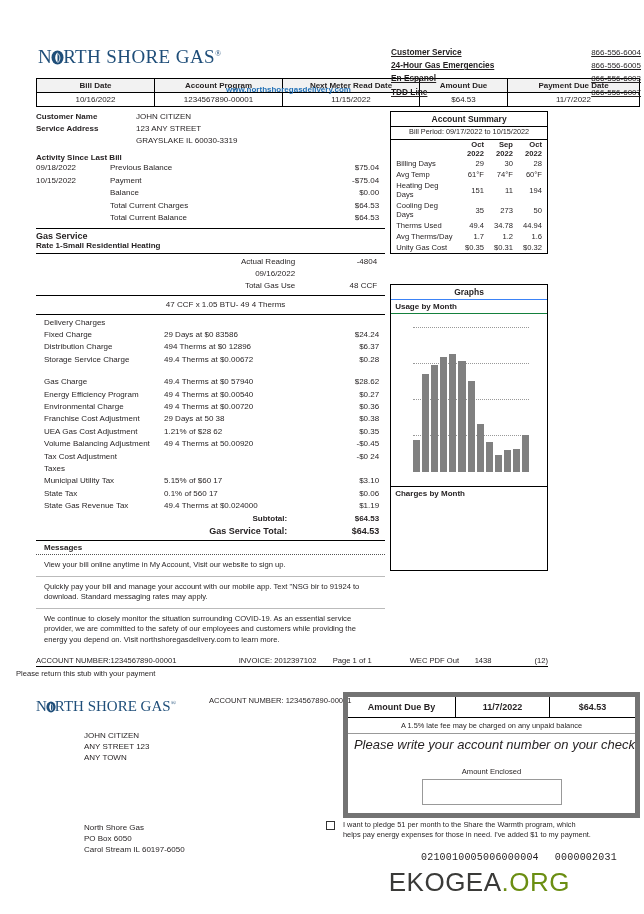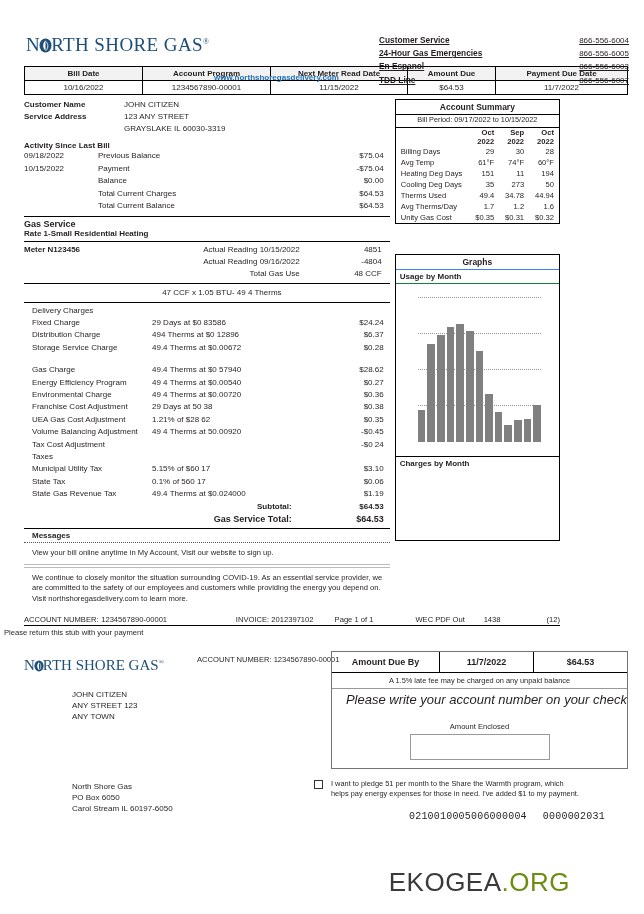--- a/index.html
+++ b/index.html
@@ -4,21 +4,21 @@
 <style>
   * { box-sizing: border-box; margin: 0; padding: 0; }
   body {
     width: 644px; height: 914px;
     background: #ffffff;
     font-family: "Liberation Sans", sans-serif;
     color: #231f20;
     position: relative;
     overflow: hidden;
   }
-  .page { position: relative; width: 584px; height: 914px; padding: 4px; }
+  .page { position: relative; width: 584px; height: 914px; padding: 16px; }
 
   
   .header { position: relative; height: 62px; }
   .logo {
     position: absolute; left: 22px; top: 30px;
     font-family: "Liberation Serif", serif;
     font-size: 19px; letter-spacing: 0.4px;
     color: #1f4e79; white-space: nowrap;
   }
   .logo .leafo {
@@ -109,21 +109,21 @@
 
   
   .stub { position: relative; margin-top: 14px; height: 180px; }
   .stub-logo { position: absolute; left: 20px; top: 6px; font-family: "Liberation Serif", serif; font-size: 15px; color: #1f4e79; white-space: nowrap; }
   .stub-logo .leafo { display: inline-block; position: relative; width: 10px; height: 12px; vertical-align: -2px; margin: 0 -1px; }
   .stub-logo sup { font-size: 7px; vertical-align: super; }
   .stub-acct { position: absolute; left: 193px; top: 4px; font-size: 7.6px; }
   .stub-addr { position: absolute; left: 68px; top: 38px; font-size: 8px; line-height: 11px; }
   .stub-remit { position: absolute; left: 68px; top: 130px; font-size: 8px; line-height: 11px; }
 
-  .paybox { position: absolute; left: 327px; top: 0; width: 297px; border: 1px solid #737373; }
+  .paybox { position: absolute; left: 327px; top: 0; width: 297px; border: 5px solid #737373; }
   .paybox .r1 { display: flex; border-bottom: 1px solid #000; }
   .paybox .r1 > div { padding: 5px 0; font-size: 9px; font-weight: bold; text-align: center; }
   .paybox .r1 .c-a { width: 108px; border-right: 1px solid #000; }
   .paybox .r1 .c-b { width: 94px; border-right: 1px solid #000; }
   .paybox .r1 .c-c { flex: 1; }
   .paybox .r2 { text-align: center; font-size: 7.4px; padding: 3px 0; border-bottom: 1px solid #999; }
   .paybox .r3 { text-align: right; font-size: 13px; font-style: italic; padding: 3px 0; }
   .paybox .r4 { text-align: center; font-size: 7.6px; padding: 12px 0 3px; }
   .amtfield { width: 140px; height: 26px; border: 1px solid #999; margin: 0 auto 8px; }
 
@@ -234,25 +234,20 @@
       </div>
 
       <div class="rule"></div>
 
       <div class="gs-head">Gas Service</div>
       <div class="gs-sub">Rate 1-Small Residential Heating</div>
 
       <div class="rule"></div>
 
       <div class="meterrow">
-        <span class="mlabel">Meter N123456</span>
-        <span class="mmid">Actual Reading 10/15/2022</span>
-        <span class="mval">4851</span>
-      </div>
-      <div class="meterrow">
         <span class="mlabel"></span>
         <span class="mmid">Actual Reading 09/16/2022</span>
         <span class="mval">-4804</span>
       </div>
       <div class="meterrow">
         <span class="mlabel"></span>
         <span class="mmid">Total Gas Use</span>
         <span class="mval">48 CCF</span>
       </div>
 
@@ -341,20 +336,21 @@
         <span class="n"></span>
         <span class="d" style="font-size:9px">Gas Service Total:</span>
         <span class="a" style="font-size:9px">$64.53</span>
       </div>
 
       <div class="rule"></div>
       <div class="msg-head">Messages</div>
       <div class="rule-dot"></div>
       <div class="msg">View your bill online anytime in My Account, Visit our website to sign up.</div>
       <div class="rule-thin"></div>
+      <div class="msg">Quickly pay your bill and manage your account with our mobile app. Text "NSG bir to 91924 to download. Standard messaging rates may apply.</div>
       <div class="rule-thin"></div>
       <div class="msg">We continue to closely monitor the situation surrounding COVID-19. As an essential service provider, we are committed to the safety of our employees and customers while providing the energy you depend on. Visit northshoregasdelivery.com to learn more.</div>
 
     </div>
 
     <div class="rightcol">
 
       <div class="panel">
         <div class="panel-hd">Account Summary</div>
         <div class="panel-sub">Bill Period: 09/17/2022 to 10/15/2022</div>

